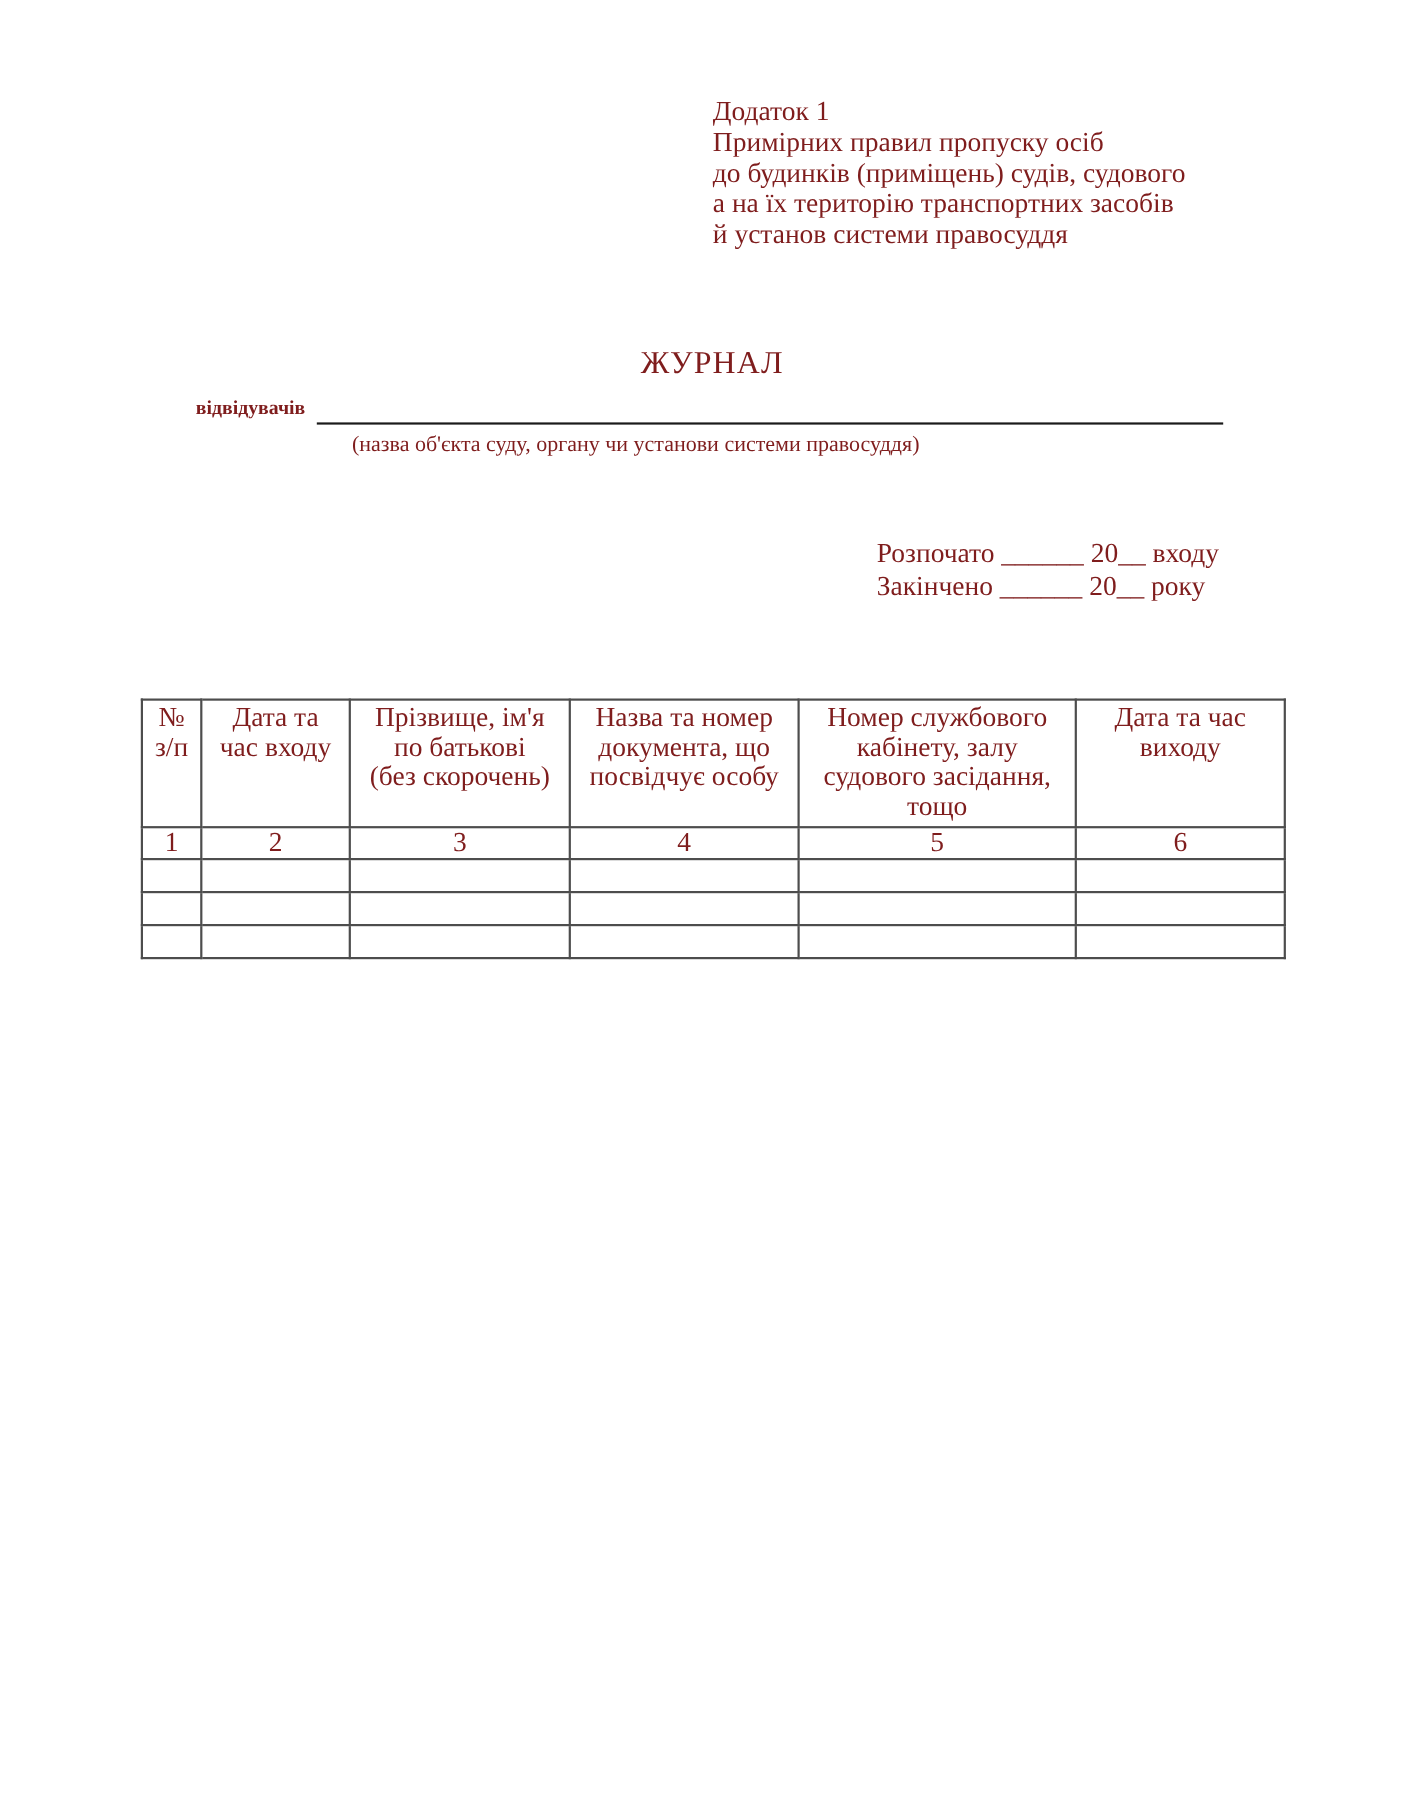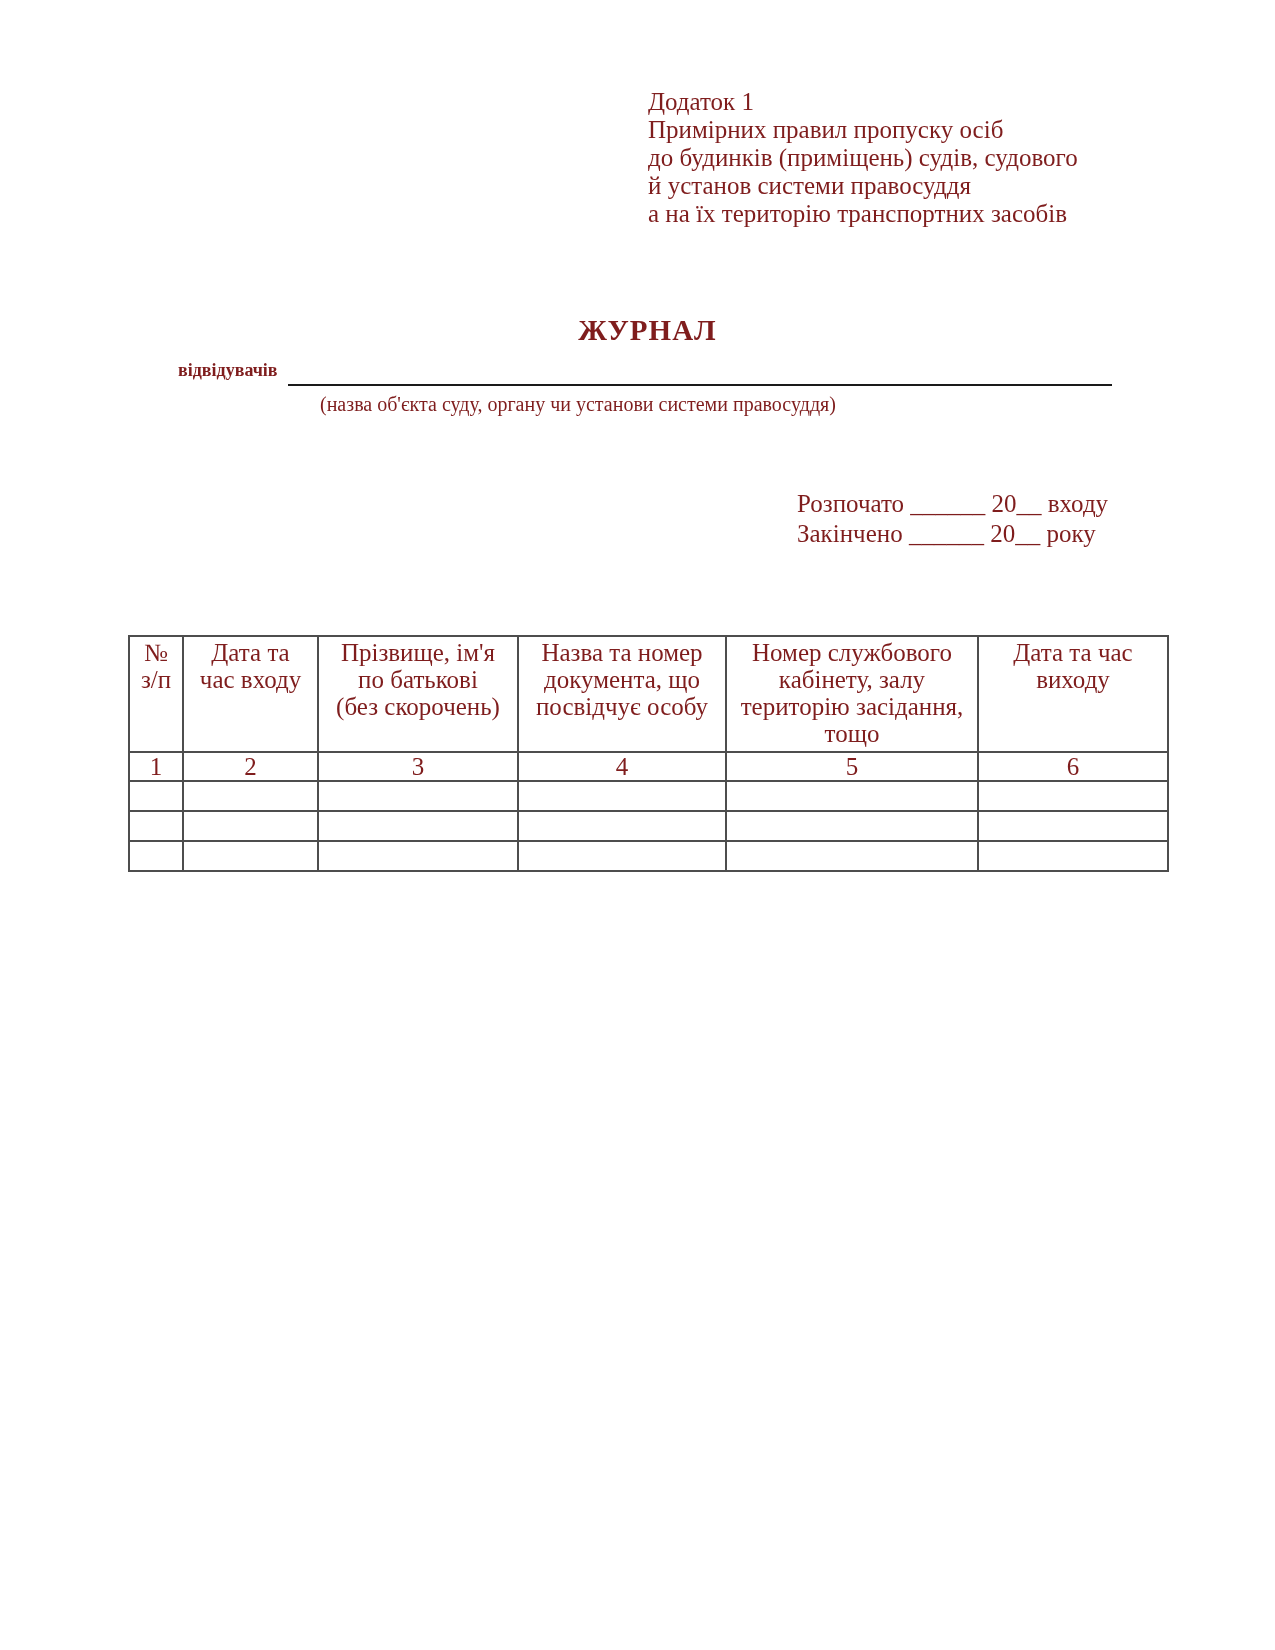--- a/index.html
+++ b/index.html
@@ -28,21 +28,21 @@
   }
 
   
   .journal-title {
     position: absolute;
     left: 128px;
     width: 1039px;
     top: 314px;
     text-align: center;
     font-size: 29px;
-    font-weight: bold;
+    font-weight: normal;
     letter-spacing: 1px;
   }
 
   
   .visitors-line {
     position: absolute;
     left: 178px;
     top: 360px;
     width: 934px;
     display: flex;
@@ -116,22 +116,22 @@
 </style>
 </head>
 <body>
 
 <div class="page">
 
   <div class="ref-block">
     <div>Додаток 1</div>
     <div>Примірних правил пропуску осіб</div>
     <div>до будинків (приміщень) судів, судового</div>
+    <div>а на їх територію транспортних засобів</div>
     <div>й установ системи правосуддя</div>
-    <div>а на їх територію транспортних засобів</div>
   </div>
 
   <div class="journal-title">ЖУРНАЛ</div>
 
   <div class="visitors-line">
     <span class="visitors-label">відвідувачів</span>
     <span class="visitors-blank"></span>
   </div>
 
   <div class="visitors-caption">(назва об'єкта суду, органу чи установи системи правосуддя)</div>
@@ -155,21 +155,21 @@
         <th>Дата та
 час входу</th>
         <th>Прізвище, ім'я
 по батькові
 (без скорочень)</th>
         <th>Назва та номер
 документа, що
 посвідчує особу</th>
         <th>Номер службового
 кабінету, залу
-територію засідання,
+судового засідання,
 тощо</th>
         <th>Дата та час
 виходу</th>
       </tr>
       <tr>
         <td class="num-cell">1</td>
         <td class="num-cell">2</td>
         <td class="num-cell">3</td>
         <td class="num-cell">4</td>
         <td class="num-cell">5</td>

